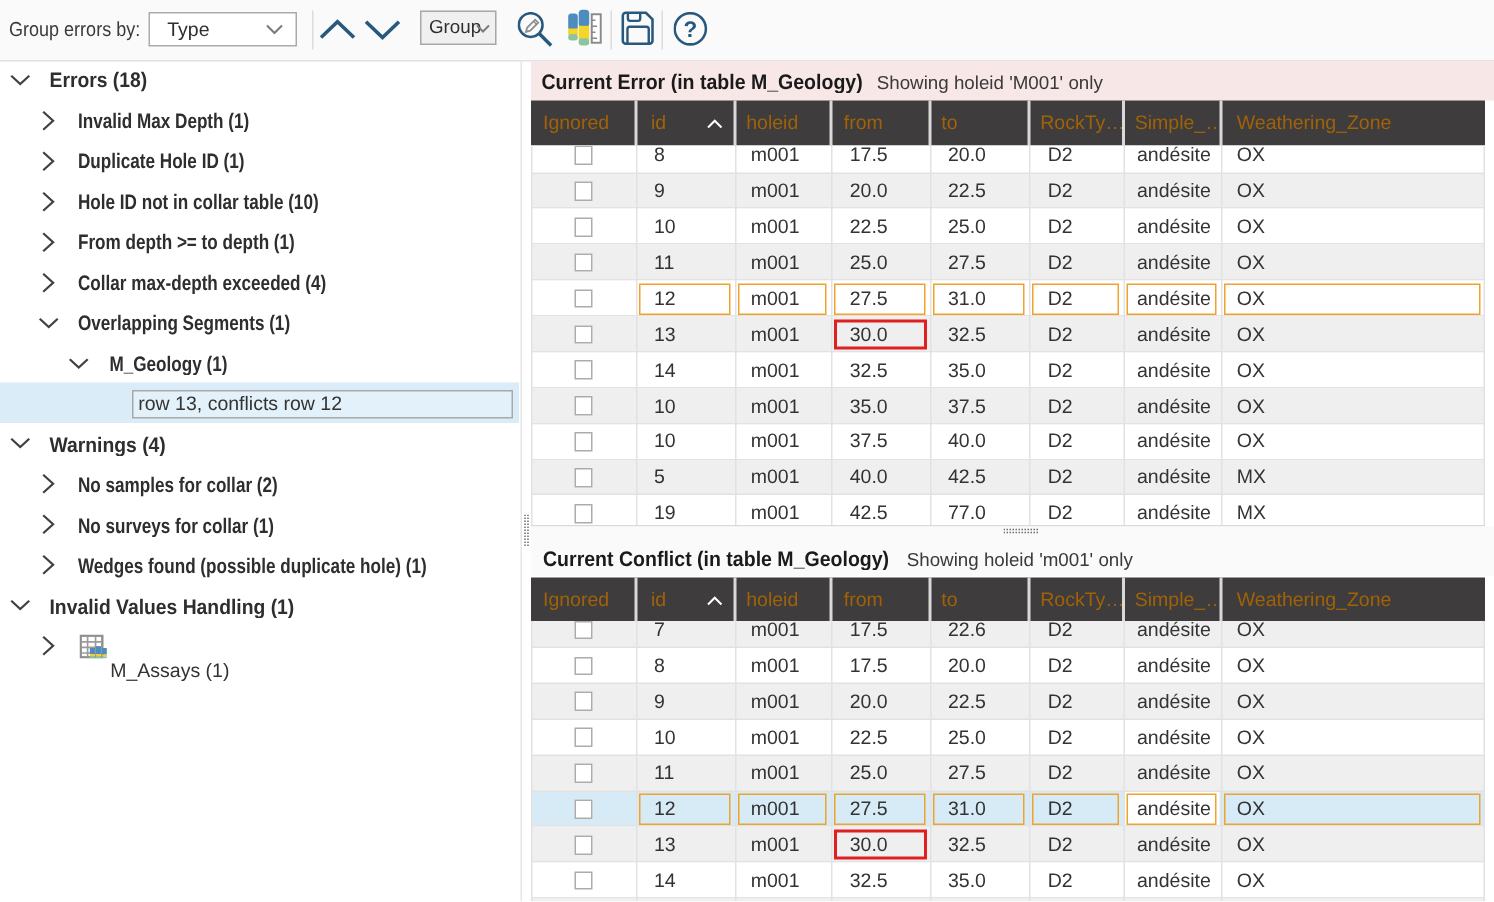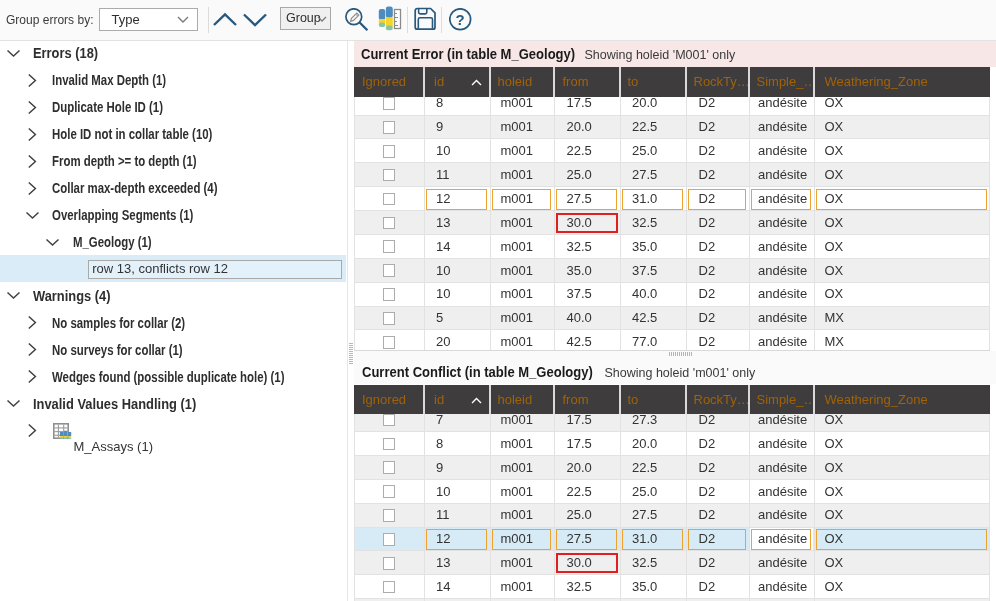--- a/index.html
+++ b/index.html
@@ -312,21 +312,21 @@
 <div class="cb" style="left:382.7px;top:312.07px"></div>
 <div class="ct" style="left:436px;top:310.27px">5</div>
 <div class="ct" style="left:500.5px;top:310.27px">m001</div>
 <div class="ct" style="left:566.5px;top:310.27px">40.0</div>
 <div class="ct" style="left:632px;top:310.27px">42.5</div>
 <div class="ct" style="left:698.5px;top:310.27px">D2</div>
 <div class="ct" style="left:758px;top:310.27px">andésite</div>
 <div class="ct" style="left:824.5px;top:310.27px">MX</div>
 <div class="row" style="top:330.40px;height:23.87px;background:#fff"></div>
 <div class="cb" style="left:382.7px;top:335.94px"></div>
-<div class="ct" style="left:436px;top:334.14px">20</div>
+<div class="ct" style="left:436px;top:334.14px">19</div>
 <div class="ct" style="left:500.5px;top:334.14px">m001</div>
 <div class="ct" style="left:566.5px;top:334.14px">42.5</div>
 <div class="ct" style="left:632px;top:334.14px">77.0</div>
 <div class="ct" style="left:698.5px;top:334.14px">D2</div>
 <div class="ct" style="left:758px;top:334.14px">andésite</div>
 <div class="ct" style="left:824.5px;top:334.14px">MX</div>
 <div class="vsep" style="left:424px;top:97.3px;height:252.3px"></div>
 <div class="vsep" style="left:490px;top:97.3px;height:252.3px"></div>
 <div class="vsep" style="left:554px;top:97.3px;height:252.3px"></div>
 <div class="vsep" style="left:620px;top:97.3px;height:252.3px"></div>
@@ -387,21 +387,21 @@
 <svg class="abs" style="left:471px;top:396.5px" width="11" height="8" viewBox="0 0 11 8">
       <polyline points="1,6 5.5,1.5 10,6" fill="none" stroke="#fff" stroke-width="1.4"></polyline>
     </svg>
   <div class="viewport" style="top:414.3px;height:186.7px">
     <div class="abs" style="left:-354px;top:-414.3px;width:996px;height:601px">
 <div class="row" style="top:408.20px;height:23.87px;background:#efefef"></div>
 <div class="cb" style="left:382.7px;top:413.74px"></div>
 <div class="ct" style="left:436px;top:411.94px">7</div>
 <div class="ct" style="left:500.5px;top:411.94px">m001</div>
 <div class="ct" style="left:566.5px;top:411.94px">17.5</div>
-<div class="ct" style="left:632px;top:411.94px">27.3</div>
+<div class="ct" style="left:632px;top:411.94px">22.6</div>
 <div class="ct" style="left:698.5px;top:411.94px">D2</div>
 <div class="ct" style="left:758px;top:411.94px">andésite</div>
 <div class="ct" style="left:824.5px;top:411.94px">OX</div>
 <div class="row" style="top:432.07px;height:23.87px;background:#fff"></div>
 <div class="cb" style="left:382.7px;top:437.61px"></div>
 <div class="ct" style="left:436px;top:435.81px">8</div>
 <div class="ct" style="left:500.5px;top:435.81px">m001</div>
 <div class="ct" style="left:566.5px;top:435.81px">17.5</div>
 <div class="ct" style="left:632px;top:435.81px">20.0</div>
 <div class="ct" style="left:698.5px;top:435.81px">D2</div>

